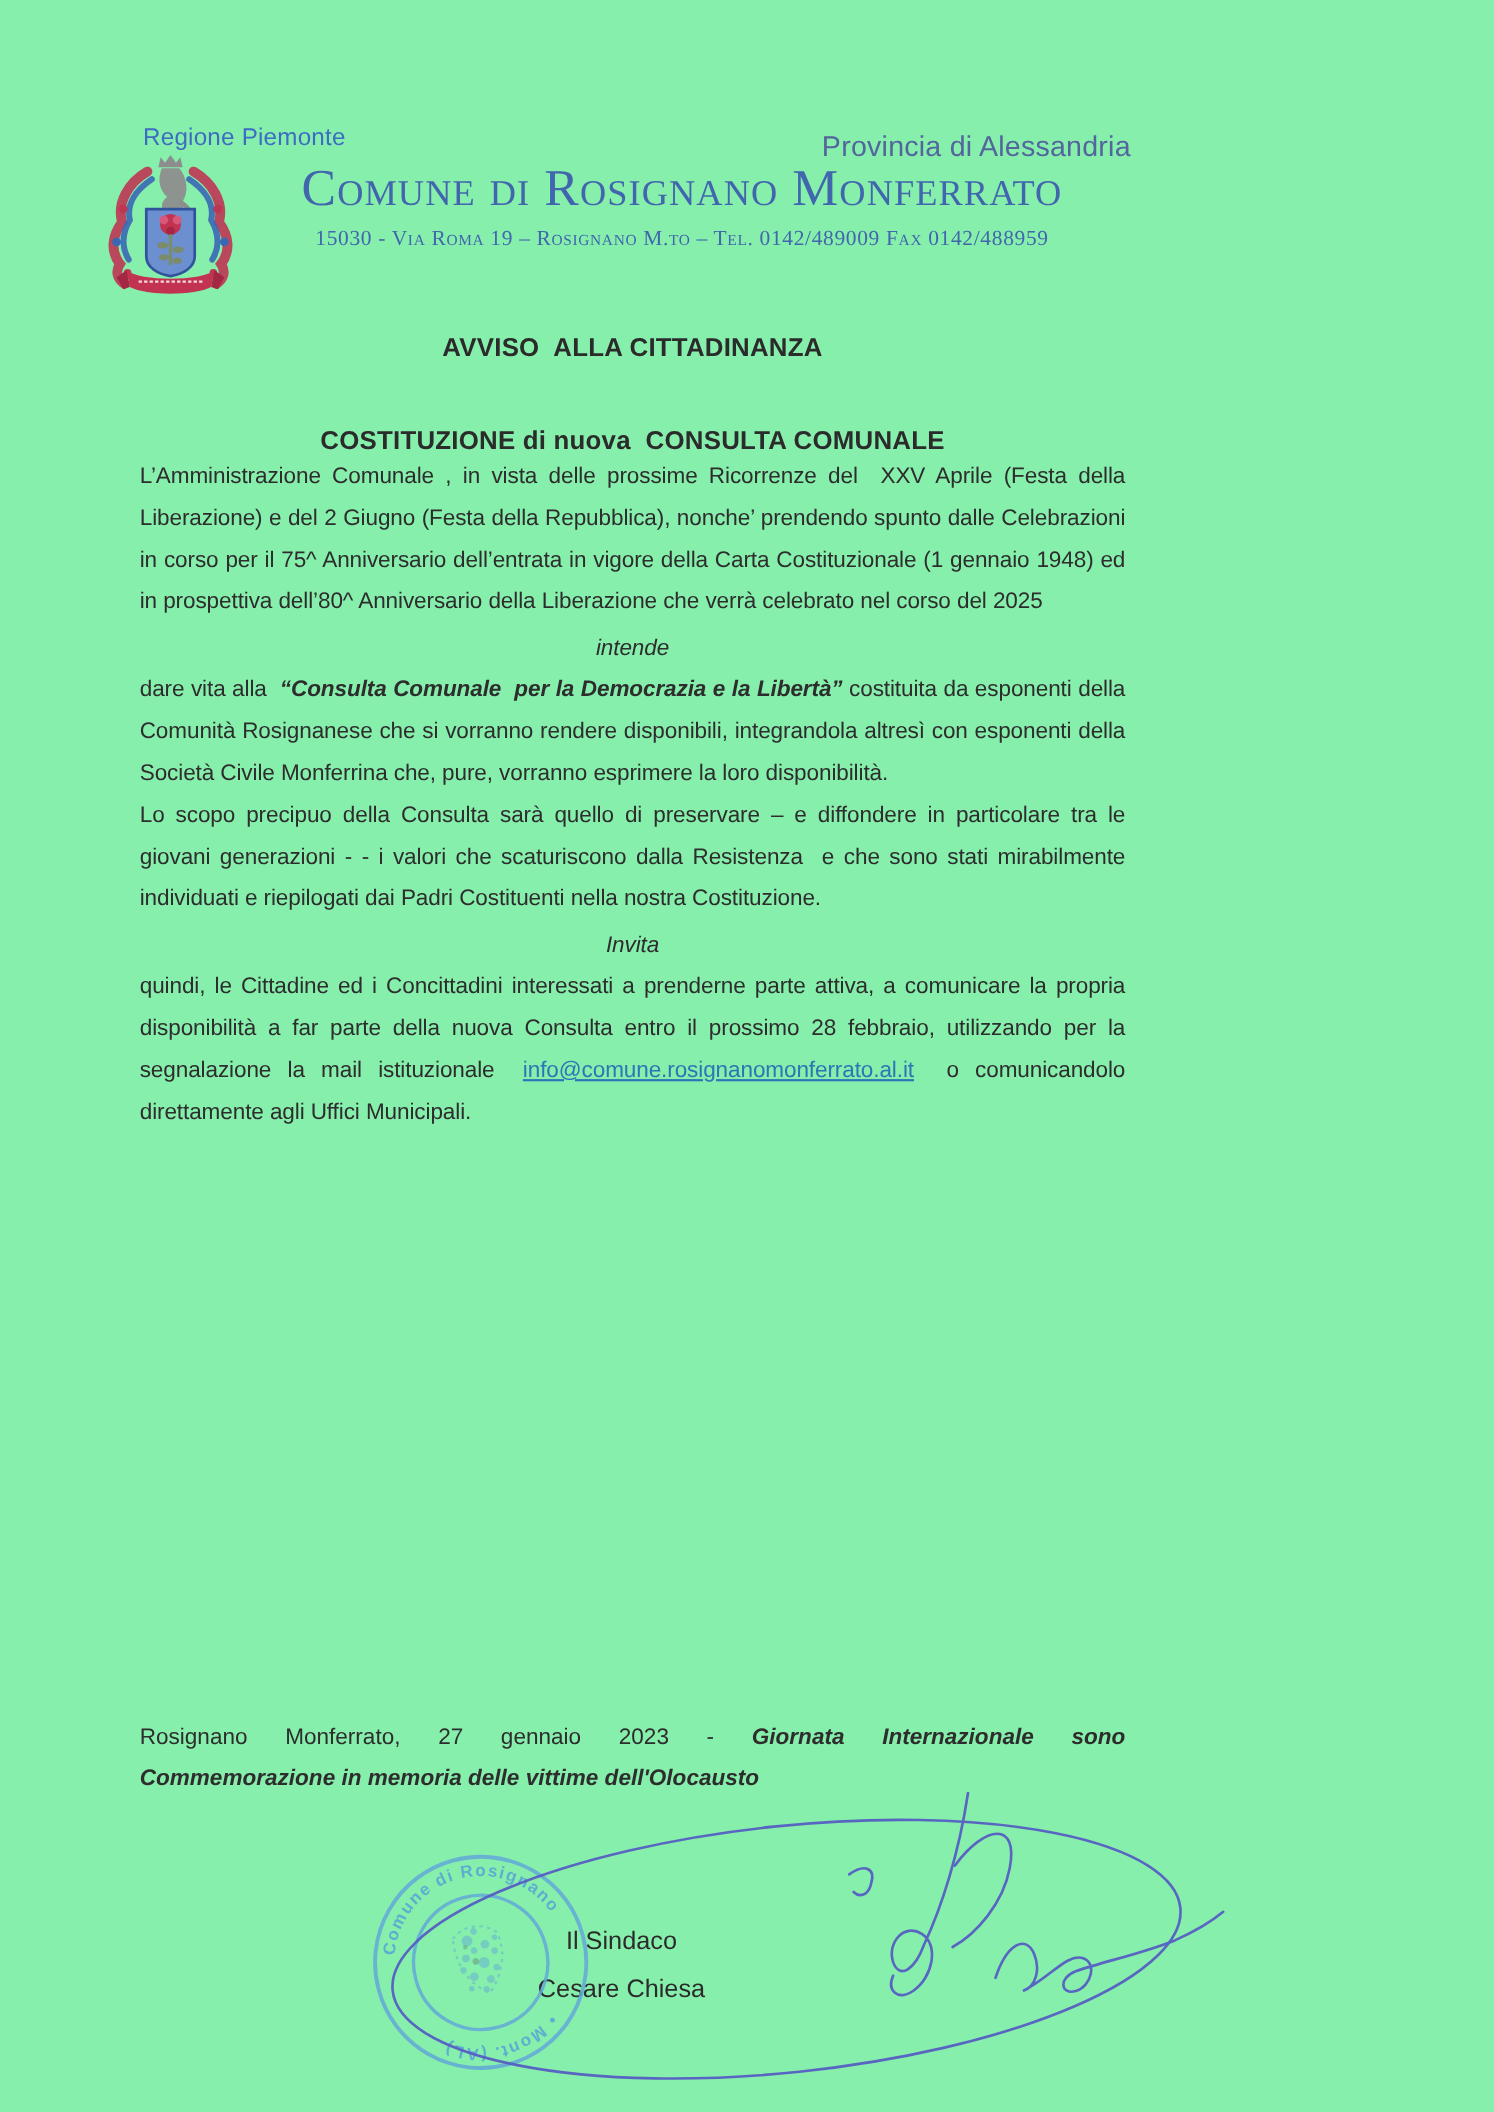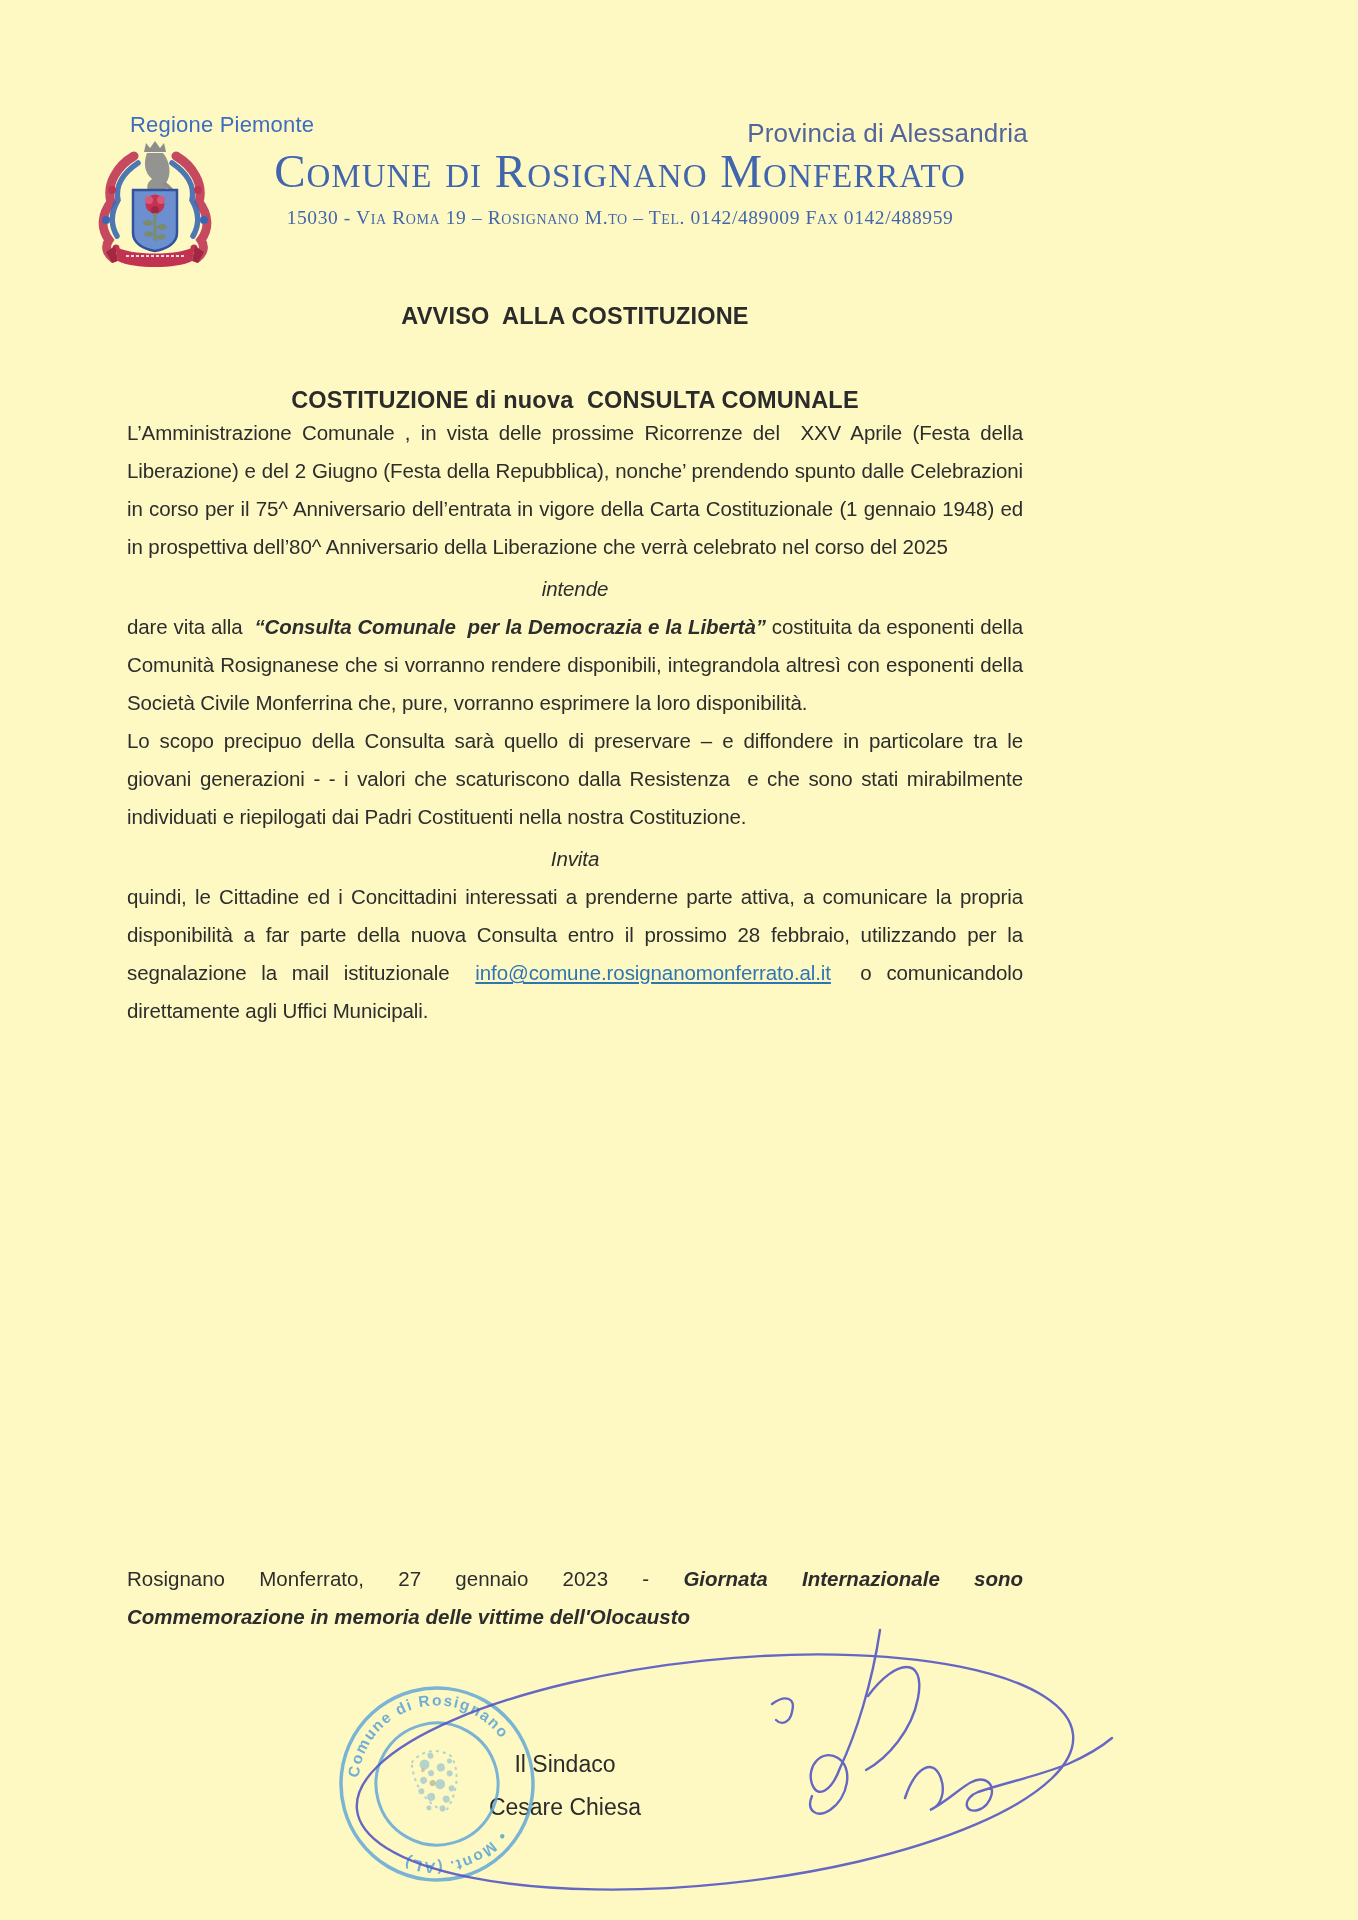--- a/index.html
+++ b/index.html
@@ -1,20 +1,20 @@
 <!DOCTYPE html>
 <html><head>
 <meta charset="utf-8">
 <style>
   html,body{margin:0;padding:0;background:#ffffff;}
   .page{
     position:relative;
     width:1358px;height:1920px;
     margin:0 auto;
-    background:#fef9c3;
+    background:#86efac;
     font-family:"Liberation Sans",sans-serif;
     color:#2f2f2f;
     overflow:hidden;
   }
   
   .region-label{
     position:absolute;left:130px;top:112px;
     font-size:22px;color:#3d6cc2;letter-spacing:.2px;
   }
   .province-label{
@@ -122,21 +122,21 @@
     <path d="M23 106 C 36 116, 90 116, 103 106 L 100 121 C 85 129, 41 129, 26 121 Z" fill="#c23352"></path>
     <path d="M23 106 L 14 112 L 20 123 L 26 121 Z" fill="#a32742"></path>
     <path d="M103 106 L 112 112 L 106 123 L 100 121 Z" fill="#a32742"></path>
     <path d="M34 116 H 92" stroke="#f2d9de" stroke-width="2" stroke-dasharray="3 2"></path>
   </svg>
 
   <div class="commune-title">Comune di Rosignano Monferrato</div>
   <div class="commune-address">15030 - Via Roma 19 – Rosignano M.to – Tel. 0142/489009  Fax 0142/488959</div>
 
   <div class="content">
-    <h1>AVVISO  ALLA COSTITUZIONE</h1>
+    <h1>AVVISO  ALLA CITTADINANZA</h1>
     <h2>COSTITUZIONE di nuova  CONSULTA COMUNALE</h2>
 
     <p class="p-first">L’Amministrazione Comunale , in vista delle prossime Ricorrenze del  XXV Aprile (Festa della Liberazione) e del 2 Giugno (Festa della Repubblica), nonche’ prendendo spunto dalle Celebrazioni in corso per il 75^ Anniversario dell’entrata in vigore della Carta Costituzionale (1 gennaio 1948) ed in prospettiva dell’80^ Anniversario della Liberazione che verrà celebrato nel corso del 2025</p>
 
     <p class="centerword">intende</p>
 
     <p class="p-gap"><span>dare vita alla  </span><span class="bi">“Consulta Comunale  per la Democrazia e la Libertà”</span><span> costituita da esponenti della Comunità Rosignanese che si vorranno rendere disponibili, integrandola altresì con esponenti della Società Civile Monferrina che, pure, vorranno esprimere la loro disponibilità.</span></p>
 
     <p class="p-gap">Lo scopo precipuo della Consulta sarà quello di preservare – e diffondere in particolare tra le giovani generazioni - - i valori che scaturiscono dalla Resistenza  e che sono stati mirabilmente individuati e riepilogati dai Padri Costituenti nella nostra Costituzione.</p>
 

